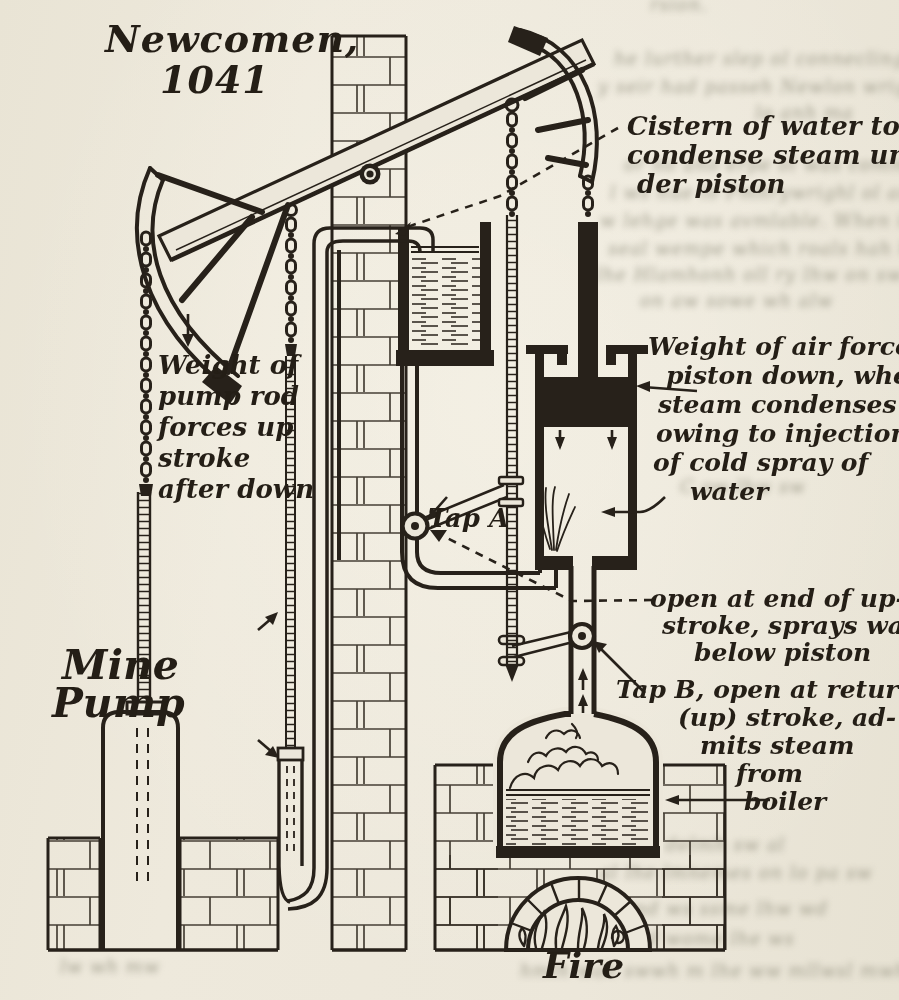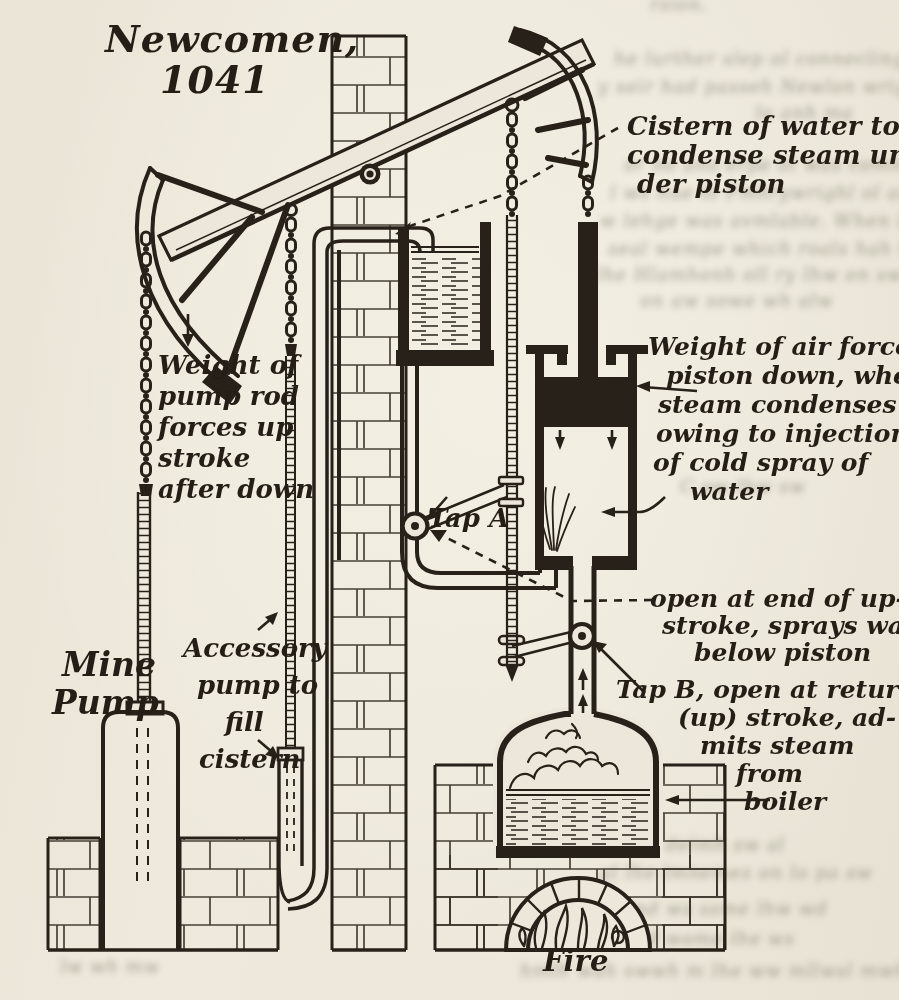--- a/index.html
+++ b/index.html
@@ -27,22 +27,22 @@
     font-style:italic;
     font-weight:600;
     line-height:1.08;
     white-space:nowrap;
     color:#241e16;
   }
   .lab div{white-space:nowrap;}
   .t26{font-size:26px;}
   .t25{font-size:25px;line-height:27px;}
   .big{font-size:38px;letter-spacing:1px;}
-  .mine{font-size:33px;line-height:38px;}
-  .fire{font-size:29px;}
+  .mine{font-size:41px;line-height:38px;}
+  .fire{font-size:36px;}
 </style>
 </head>
 <body>
 
 <div id="page">
 
   <div class="bleed" style="left:650px;top:-6px;">rsion.</div>
   <div class="bleed" style="left:614px;top:48px;">he lurther slep ol connecling pislon wheel lhe sam</div>
   <div class="bleed" style="left:598px;top:76px;">y seir had passeh Newlon wrighl lor pam ls wh</div>
   <div class="bleed" style="left:755px;top:102px;">lo anh ma</div>
@@ -356,22 +356,16 @@
     <div style="padding-left:84px;">mits steam</div>
     <div style="padding-left:120px;">from</div>
     <div style="padding-left:128px;">boiler</div>
   </div>
 
   <div class="lab mine" style="left:52px;top:646px;">
     <div style="padding-left:10px;">Mine</div>
     <div>Pump</div>
   </div>
 
-  <div class="lab t26" style="left:183px;top:630px;line-height:37px;">
-    <div>Accessory</div>
-    <div style="padding-left:14px;">pump to</div>
-    <div style="padding-left:42px;">fill</div>
-    <div style="padding-left:16px;">cistern</div>
-  </div>
 
   <div class="lab fire" style="left:543px;top:946px;">Fire</div>
 
 </div>
 
 </body></html>

